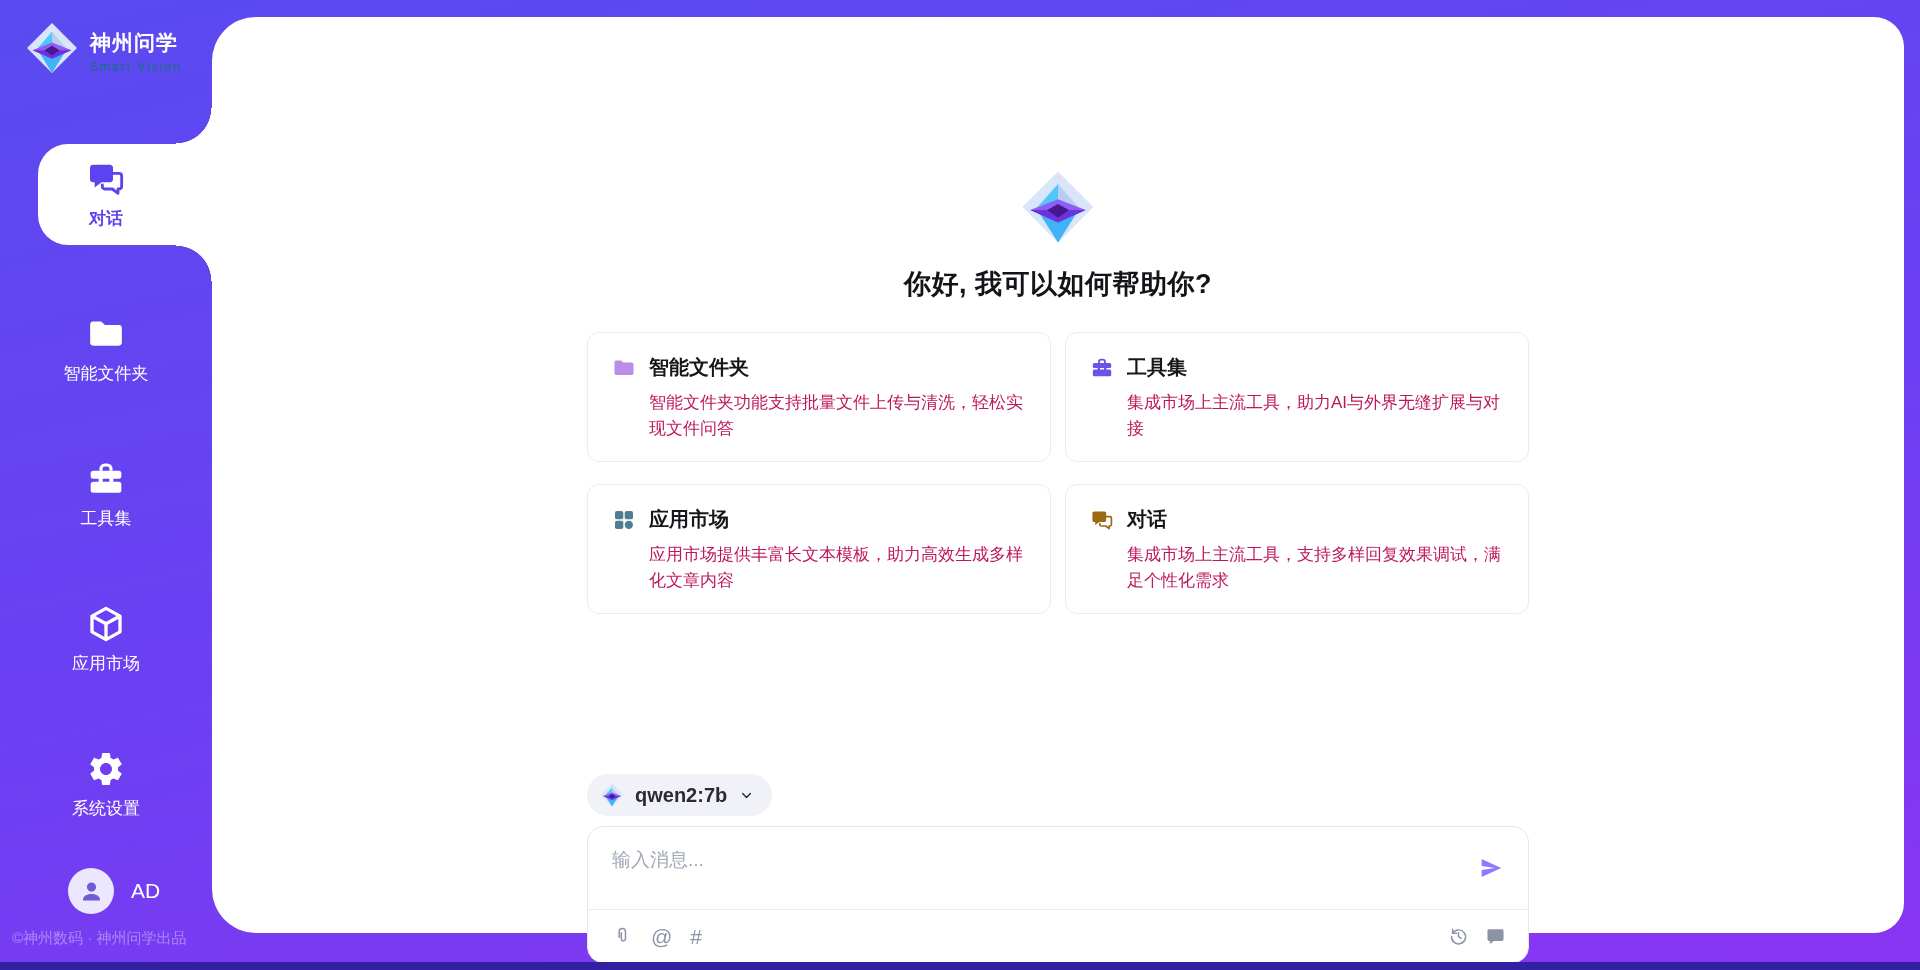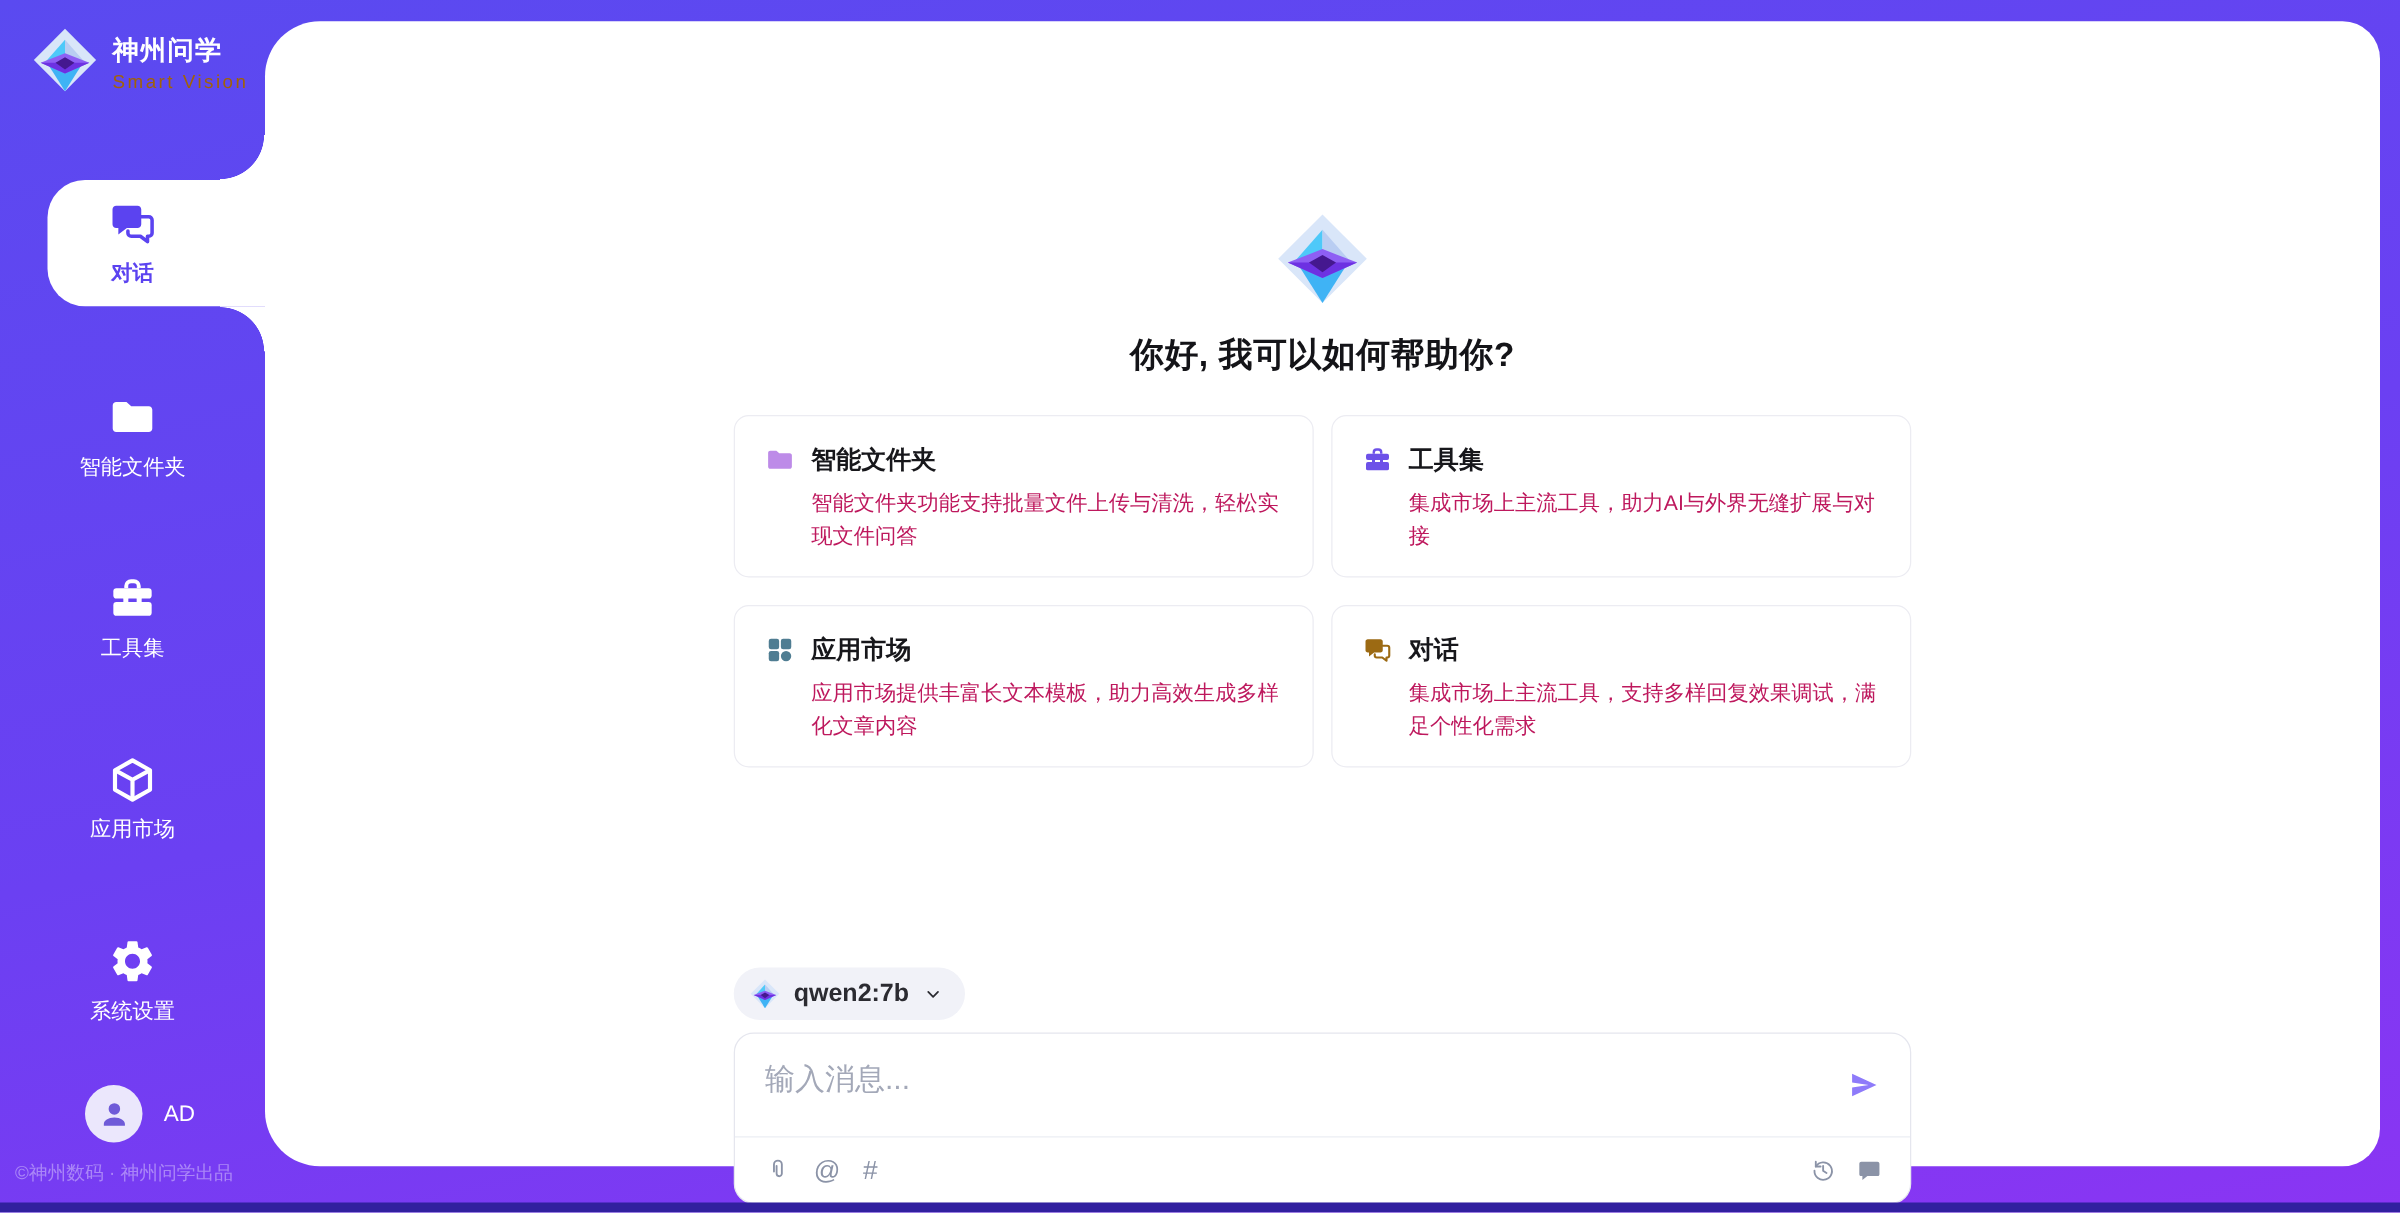--- a/index.html
+++ b/index.html
@@ -16,21 +16,21 @@
     position:absolute; left:212px; top:17px; right:16px; bottom:37px;
     background:#ffffff; border-radius:44px 30px 30px 44px;
   }
   .bottom-bar { position:absolute; left:0; right:0; bottom:0; height:8px; background:#31209f; }
 
   
   .sidebar { position:absolute; left:0; top:0; width:212px; height:970px; }
   .brand { position:absolute; top:22px; left:26px; display:flex; align-items:flex-end; gap:12px; }
   .brand-logo { width:52px; height:52px; }
   .brand-title { color:#fff; font-size:21px; font-weight:700; letter-spacing:1px; }
-  .brand-sub { color:#a16207; font-size:15px; letter-spacing:2px; margin-top:3px; }
+  .brand-sub { color:#0f766e; font-size:12px; letter-spacing:2px; margin-top:3px; }
 
   .active-tab {
     position:absolute; left:38px; top:144px; width:174px; height:101px;
     background:#fff; border-radius:30px 0 0 30px; z-index:1;
   }
   .flare { position:absolute; left:176px; width:36px; height:36px; z-index:1; }
   .flare-top   { top:108px; background:radial-gradient(circle 36px at 0 0,    rgba(0,0,0,0) 0 35px, #fff 35.5px); }
   .flare-bottom{ top:245px; background:radial-gradient(circle 36px at 0 100%, rgba(0,0,0,0) 0 35px, #fff 35.5px); }
 
   .nav-item {
@@ -38,21 +38,21 @@
     display:flex; flex-direction:column; align-items:center; justify-content:center;
     gap:8px; color:#ffffff; cursor:pointer;
   }
   .nav-item .icon { width:40px; height:40px; }
   .nav-label { font-size:17px; }
   .nav-item.active { color:#5b43f0; font-weight:600; }
 
   .user { position:absolute; left:68px; top:868px; display:flex; align-items:center; gap:17px; z-index:2; cursor:pointer; }
   .avatar { width:46px; height:46px; border-radius:50%; background:#ebe7fc; display:flex; align-items:center; justify-content:center; }
   .avatar .icon { width:27px; height:27px; color:#6f5bd8; }
-  .user-name { color:#fff; font-size:18px; }
+  .user-name { color:#fff; font-size:21px; }
   .copyright { position:absolute; left:12px; top:929px; font-size:15px; color:rgba(255,255,255,0.38); white-space:nowrap; z-index:2; }
 
   
   .content { width:942px; margin:0 auto; padding-top:153px; }
   .greeting-row { display:flex; align-items:center; gap:22px;flex-direction:column; }
   .greeting-logo { width:74px; height:74px; }
   .greeting-text { font-size:27px; font-weight:700; color:#141418; letter-spacing:0.5px; }
 
   .cards { margin-top:30px; display:grid; grid-template-columns:464px 464px; column-gap:14px; row-gap:22px; grid-auto-rows:130px; }
   .card {
@@ -73,21 +73,21 @@
     background:#f1f2f8; border-radius:999px; padding:9px 17px 9px 13px; cursor:pointer;font-weight:bold;
   }
   .pill .diamond { width:24px; height:24px; }
   .pill-label { font-size:20px; color:#2b2b31; }
   .pill .chev { width:17px; height:17px; color:#2b2b31; }
 
   .inputbox { margin-top:10px; width:942px; height:137px; background:#fff; border:1.5px solid #e5e6ee; border-radius:16px; position:relative; }
   .msg {
     position:absolute; left:0; top:0; width:860px; height:78px;
     padding:20px 0 0 24px; border:0; outline:0; resize:none; background:transparent;
-    font-family:"Liberation Sans","DejaVu Sans",sans-serif; font-size:24px; color:#333;
+    font-family:"Liberation Sans","DejaVu Sans",sans-serif; font-size:19px; color:#333;
   }
   .msg::placeholder { color:#a3a8b8; }
   .send { position:absolute; right:24px; top:28px; width:26px; height:26px; color:#8e7bfa; cursor:pointer; }
   .in-divider { position:absolute; left:0; right:0; top:82px; height:1px; background:#eceef4; }
   .inputbar { position:absolute; left:24px; right:22px; top:83px; bottom:0; display:flex; align-items:center; gap:18px; color:#8b93a7; }
   .inputbar .icon { width:21px; height:21px; cursor:pointer; }
   .glyph-btn { font-size:21px; line-height:1; cursor:pointer; }
   .inputbar-right { margin-left:auto; display:flex; align-items:center; gap:16px; }
 </style>
 </head>

